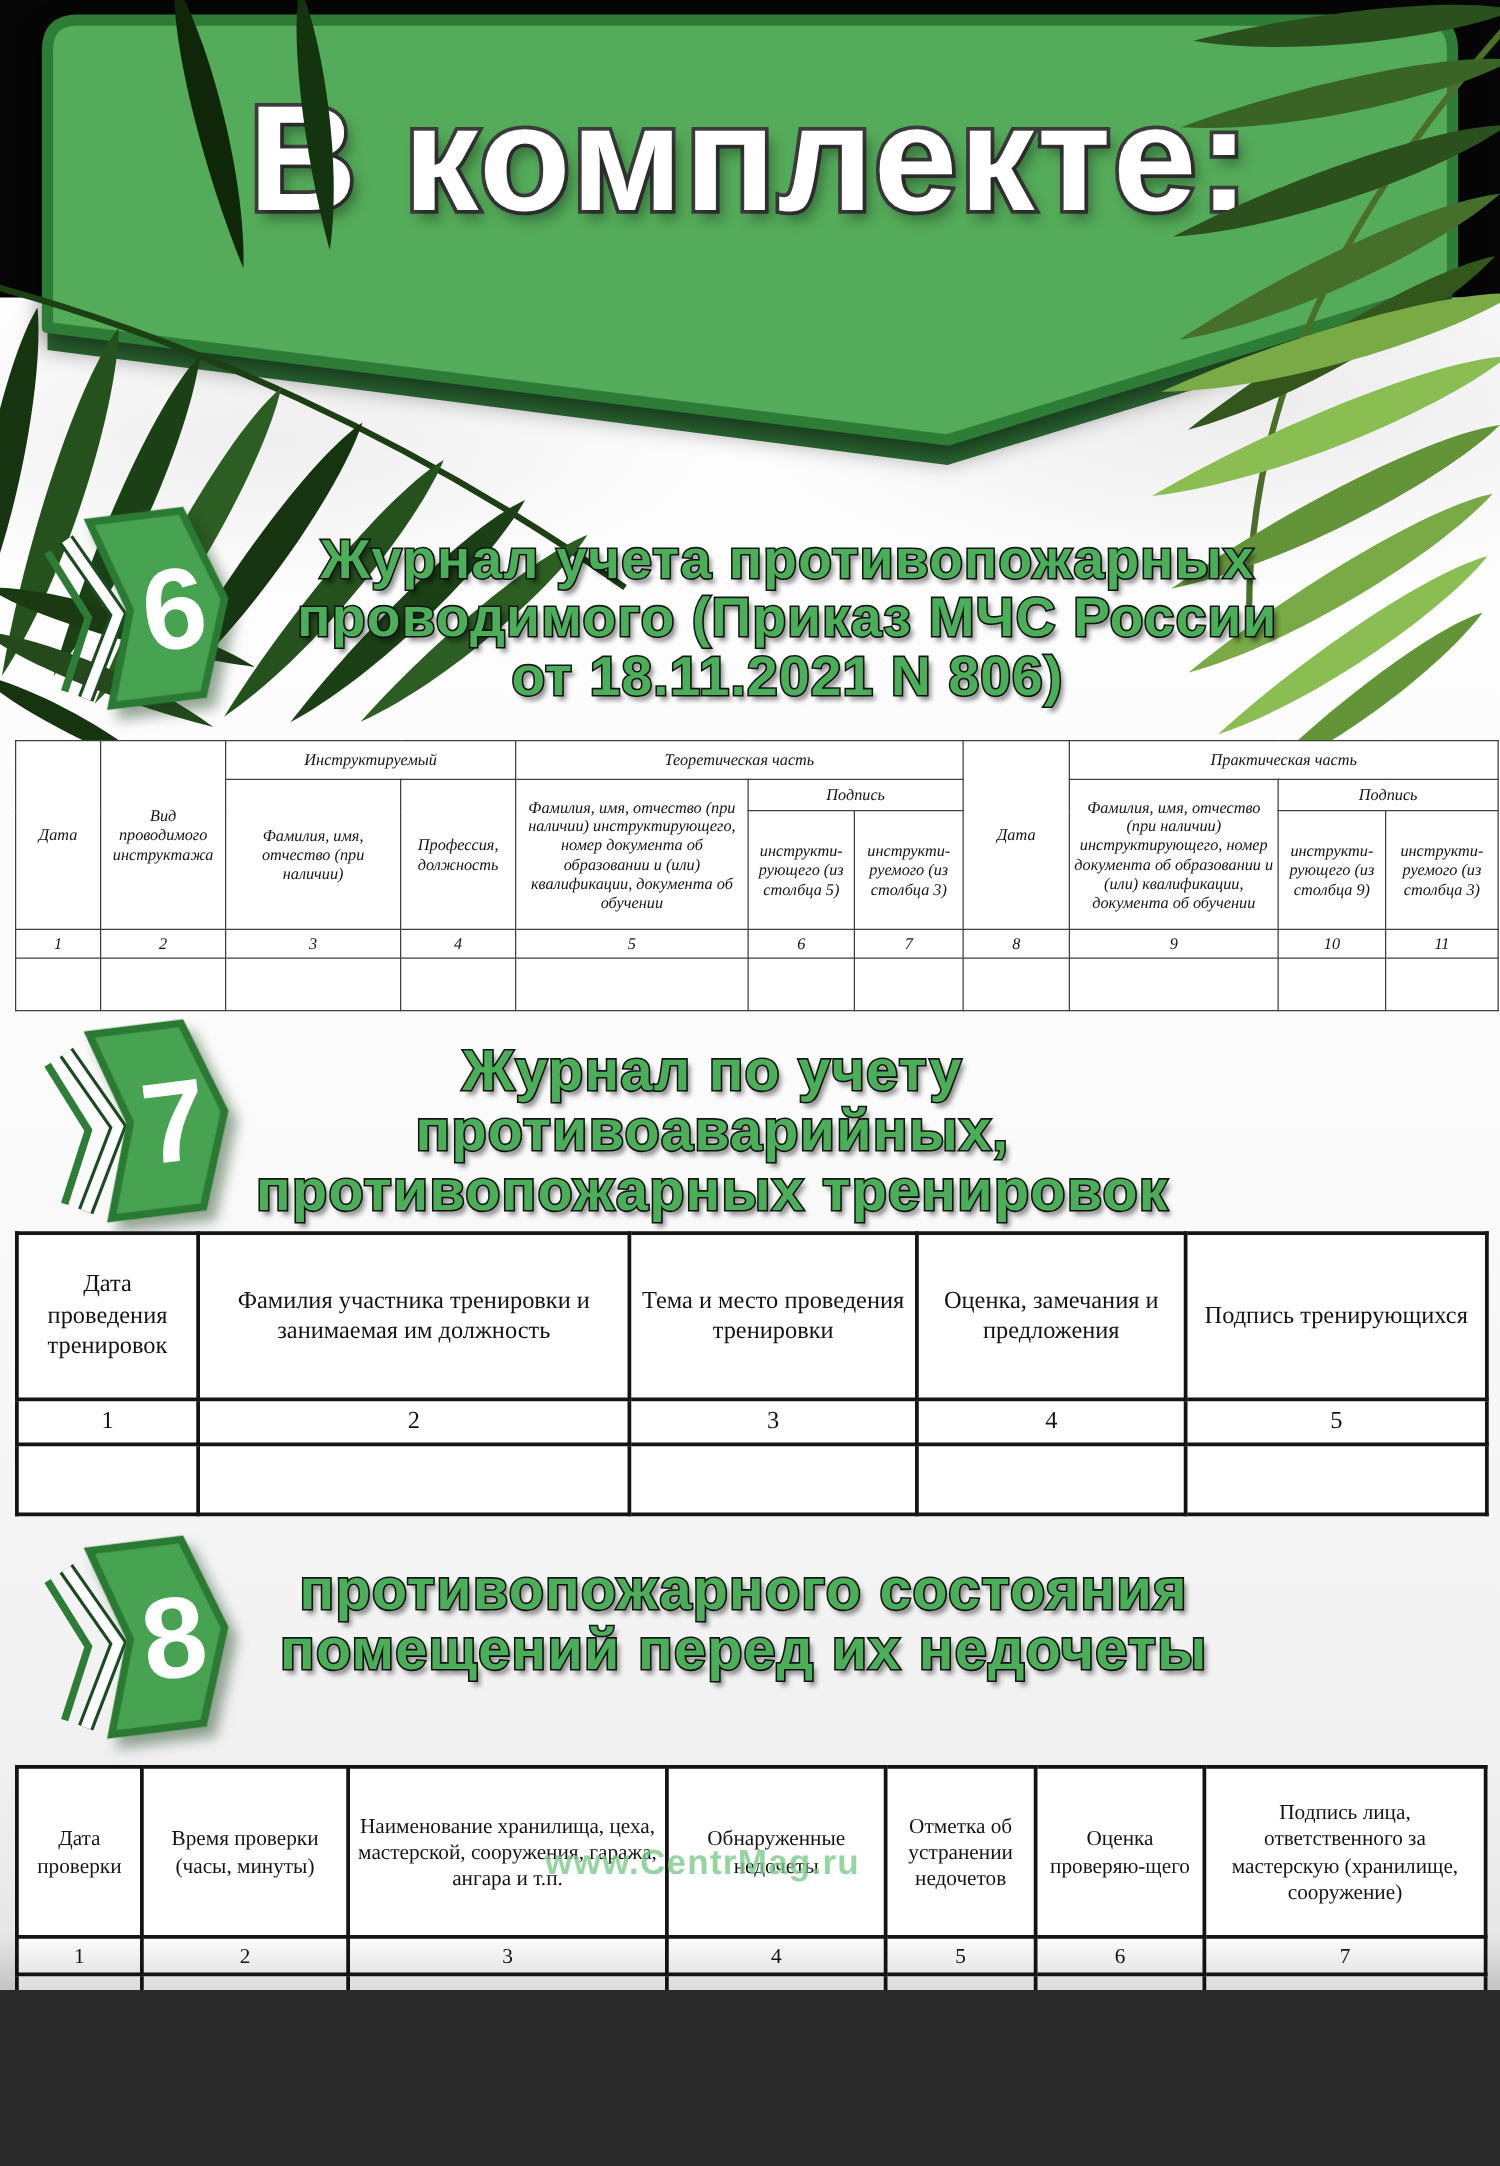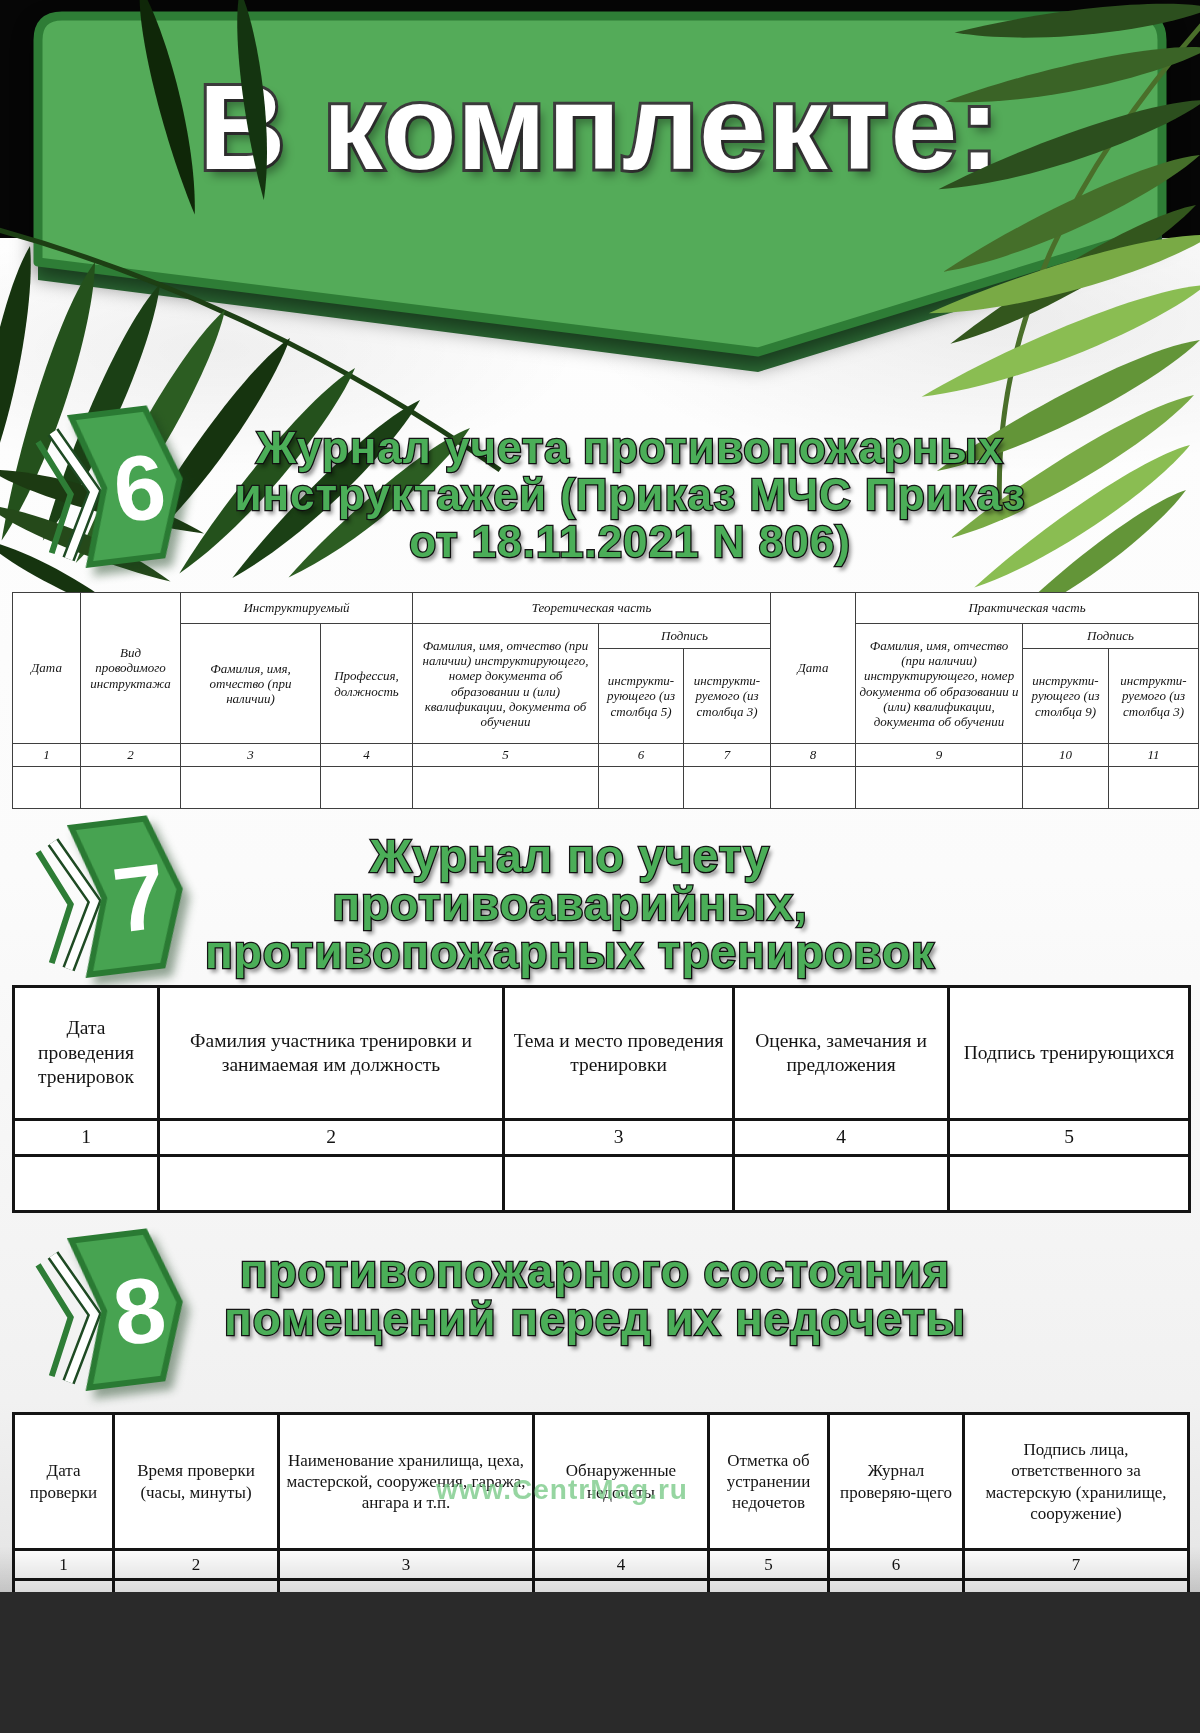--- a/index.html
+++ b/index.html
@@ -97,21 +97,21 @@
         <polyline points="4,26 30,82 4,138" fill="none" stroke="#2e7d36" stroke-width="6"></polyline>
         <polyline points="20,18 54,82 20,146" fill="none" stroke="#1e4a23" stroke-width="13"></polyline>
         <polyline points="20,18 54,82 20,146" fill="none" stroke="#ffffff" stroke-width="8"></polyline>
         <polygon points="40,6 114,6 140,80 114,154 40,154 64,80" fill="#47a351" stroke="#2a7a33" stroke-width="6" style="filter:drop-shadow(6px 9px 5px rgba(20,60,25,.45))"></polygon>
         <text x="99" y="84" text-anchor="middle" dominant-baseline="central">6</text>
       </g>
     </svg>
   </div>
   <div class="title t6">
     <div>Журнал учета противопожарных</div>
-    <div>инструктажей (Приказ МЧС Приказ</div>
+    <div>проводимого (Приказ МЧС России</div>
     <div>от 18.11.2021 N 806)</div>
   </div>
 
   <table class="tbl tbl6">
     <colgroup>
       <col style="width:68px">
         <col style="width:100px">
         <col style="width:140px">
         <col style="width:92px">
       <col style="width:186px">
@@ -250,21 +250,21 @@
         <col style="width:135px">
         <col style="width:225px">
     </colgroup>
     <tbody>
         <tr style="height:136px">
       <th>Дата проверки</th>
       <th>Время проверки (часы, минуты)</th>
       <th>Наименование хранилища, цеха, мастерской, сооружения, гаража, ангара и т.п.</th>
       <th>Обнаруженные недочеты</th>
       <th>Отметка об устранении недочетов</th>
-      <th>Журнал проверяю-щего</th>
+      <th>Оценка проверяю-щего</th>
       <th>Подпись лица, ответственного за мастерскую (хранилище, сооружение)</th>
     </tr>
     <tr style="height:30px">
       <td>1</td>
       <td>2</td>
       <td>3</td>
       <td>4</td>
       <td>5</td>
       <td>6</td>
       <td>7</td>

